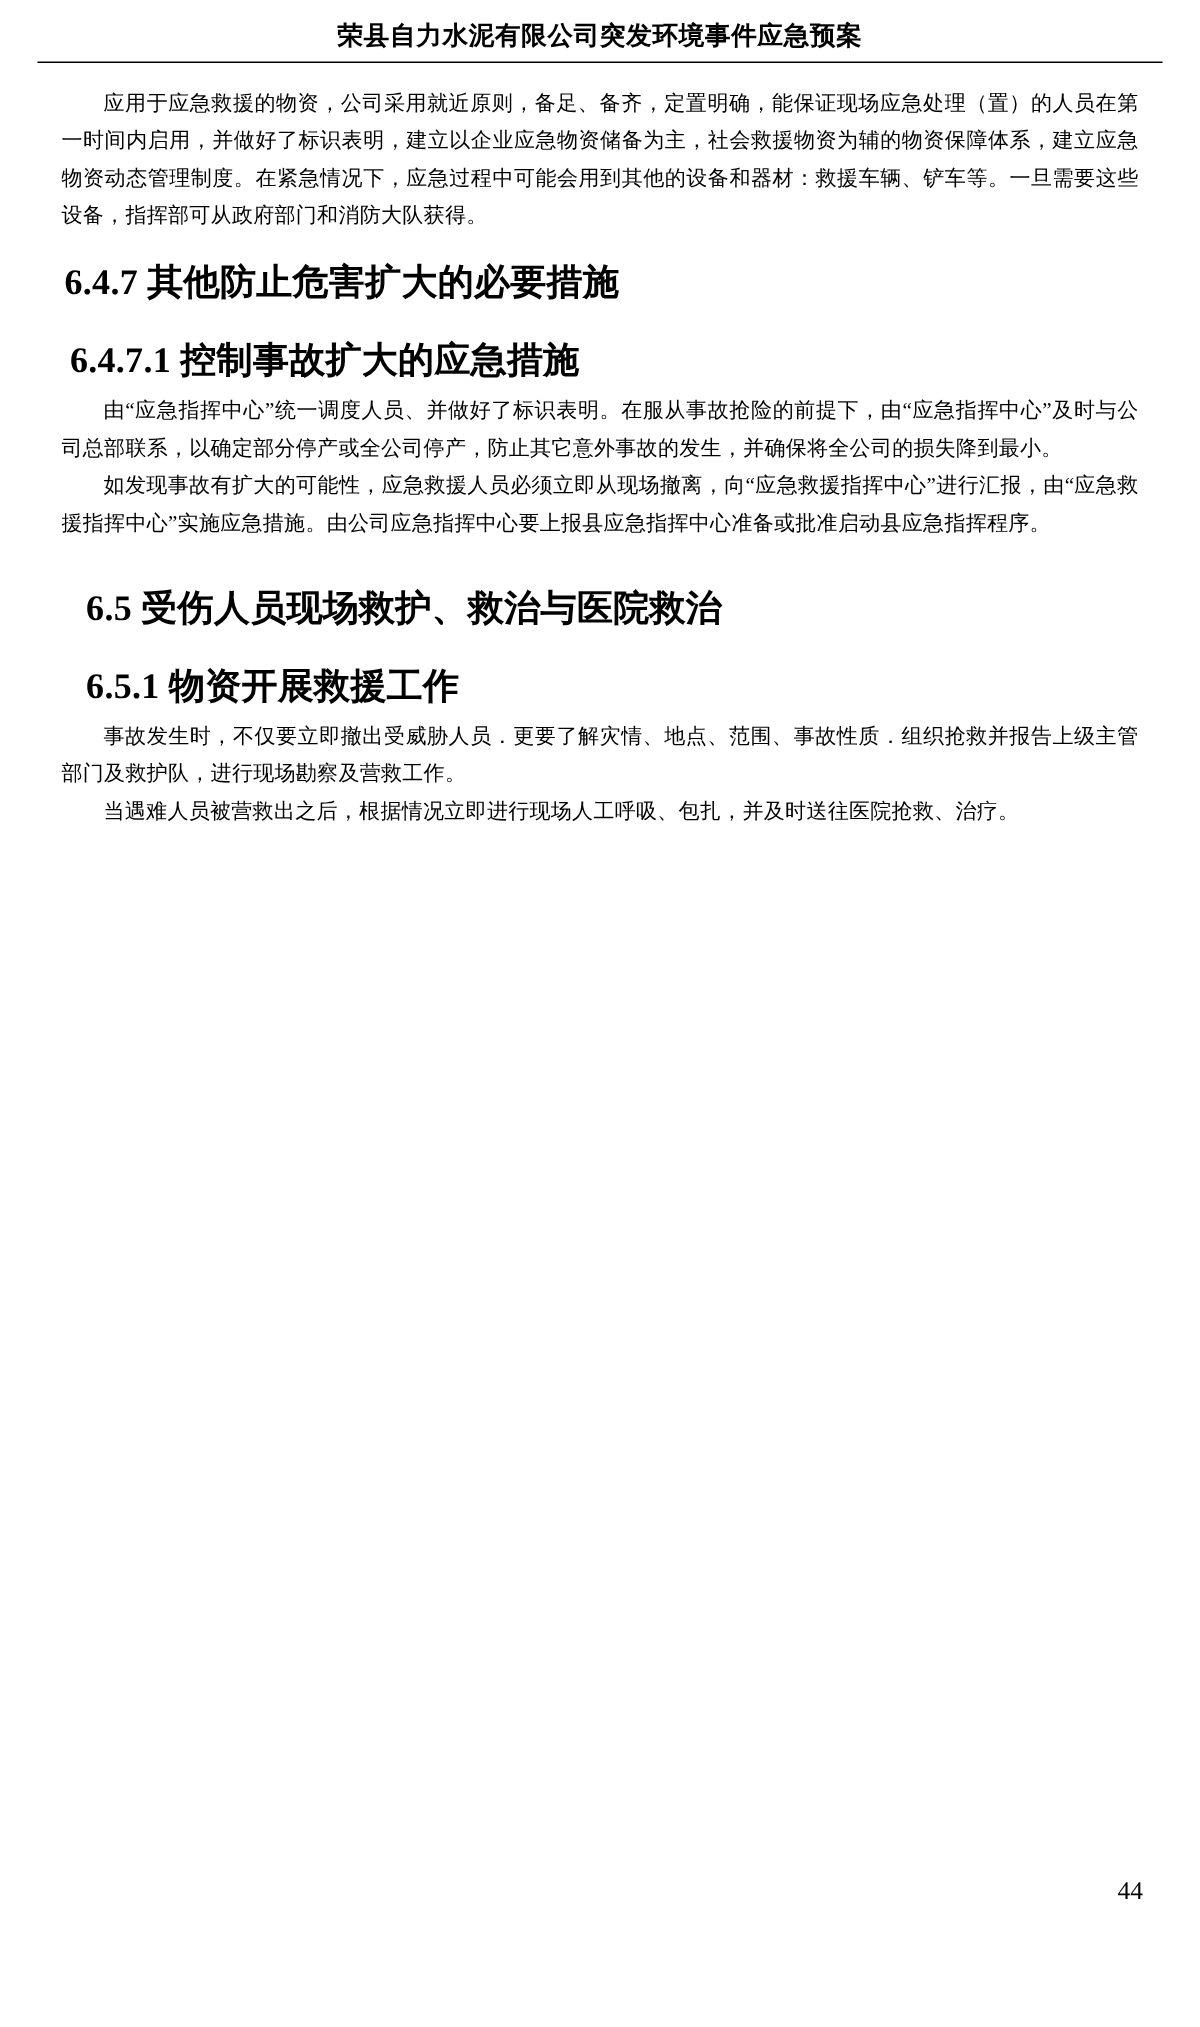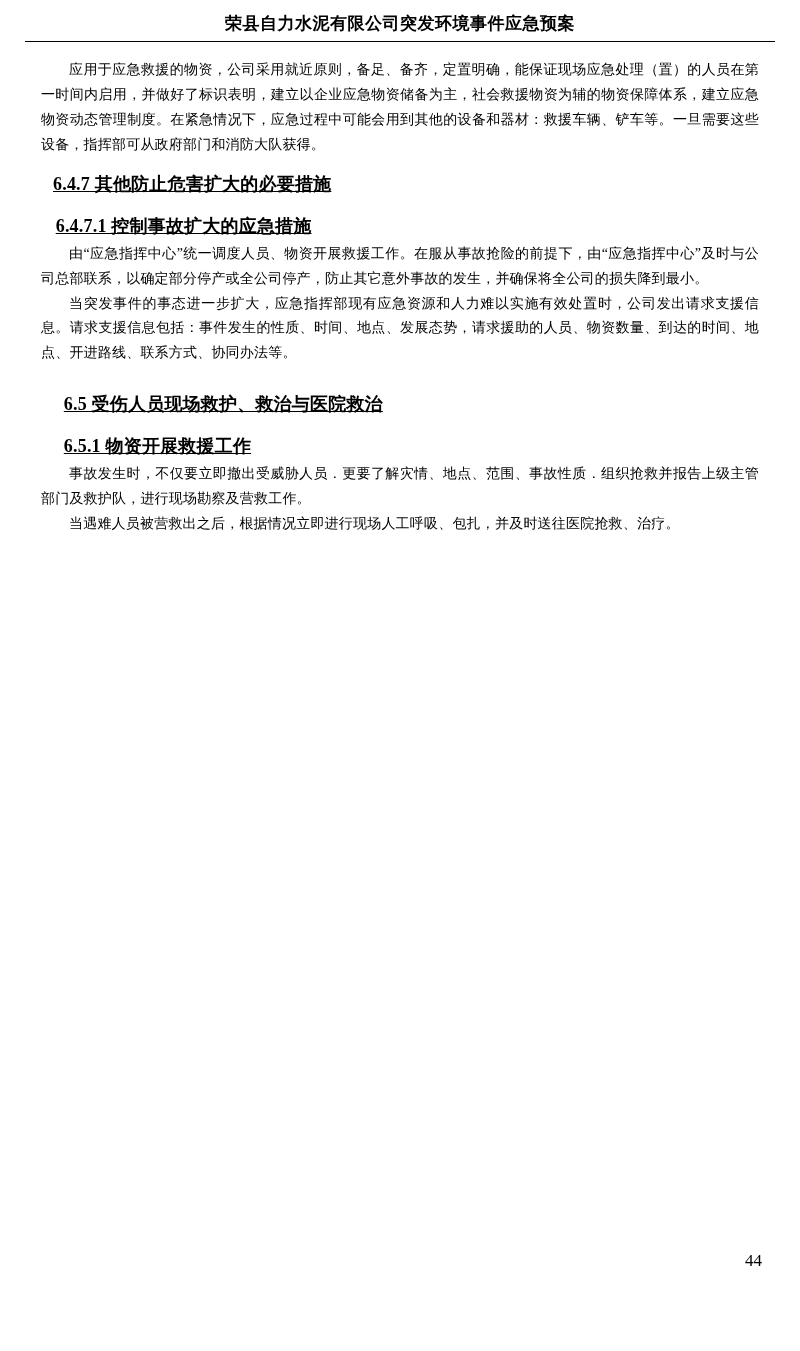--- a/index.html
+++ b/index.html
@@ -43,27 +43,26 @@
   p.body-text {
     margin: 0 0 0 0;
     font-size: 14px;
     line-height: 1.78;
     text-align: justify;
     text-justify: inter-ideograph;
     text-indent: 2em;
     letter-spacing: 0.2px;
   }
   h2.heading {
-    margin: 10px 0 0 12px;
-    font-size: 18px;
+    margin: 10px 0 0 2px;
+    font-size: 24px;
     font-weight: bold;
     line-height: 1.78;
     text-indent: 0;
     letter-spacing: 0.2px;
-    text-decoration: underline;
   }
   h2.heading.indent1 {
     text-indent: 0.15em;
   }
   h2.heading.indent2 {
     text-indent: 0.6em;
   }
   .gap-md { height: 12px; }
   .page-number {
     position: absolute;
@@ -84,25 +83,25 @@
   <div class="header-rule"></div>
 
   <div class="content">
 
     <p class="body-text">应用于应急救援的物资，公司采用就近原则，备足、备齐，定置明确，能保证现场应急处理（置）的人员在第一时间内启用，并做好了标识表明，建立以企业应急物资储备为主，社会救援物资为辅的物资保障体系，建立应急物资动态管理制度。在紧急情况下，应急过程中可能会用到其他的设备和器材：救援车辆、铲车等。一旦需要这些设备，指挥部可从政府部门和消防大队获得。</p>
 
     <h2 class="heading">6.4.7 其他防止危害扩大的必要措施</h2>
 
     <h2 class="heading indent1">6.4.7.1 控制事故扩大的应急措施</h2>
 
-    <p class="body-text">由“应急指挥中心”统一调度人员、物资开展救援工作。在服从事故抢险的前提下，由“应急指挥中心”及时与公司总部联系，以确定部分停产或全公司停产，防止其它意外事故的发生，并确保将全公司的损失降到最小。</p>
+    <p class="body-text">由“应急指挥中心”统一调度人员、并做好了标识表明。在服从事故抢险的前提下，由“应急指挥中心”及时与公司总部联系，以确定部分停产或全公司停产，防止其它意外事故的发生，并确保将全公司的损失降到最小。</p>
 
 
+    <p class="body-text">如发现事故有扩大的可能性，应急救援人员必须立即从现场撤离，向“应急救援指挥中心”进行汇报，由“应急救援指挥中心”实施应急措施。由公司应急指挥中心要上报县应急指挥中心准备或批准启动县应急指挥程序。</p>
 
-    <p class="body-text">当突发事件的事态进一步扩大，应急指挥部现有应急资源和人力难以实施有效处置时，公司发出请求支援信息。请求支援信息包括：事件发生的性质、时间、地点、发展态势，请求援助的人员、物资数量、到达的时间、地点、开进路线、联系方式、协同办法等。</p>
 
     <div class="gap-md"></div>
 
     <h2 class="heading indent2">6.5 受伤人员现场救护、救治与医院救治</h2>
 
     <h2 class="heading indent2">6.5.1 物资开展救援工作</h2>
 
 
     <p class="body-text">事故发生时，不仅要立即撤出受威胁人员．更要了解灾情、地点、范围、事故性质．组织抢救并报告上级主管部门及救护队，进行现场勘察及营救工作。</p>
 

